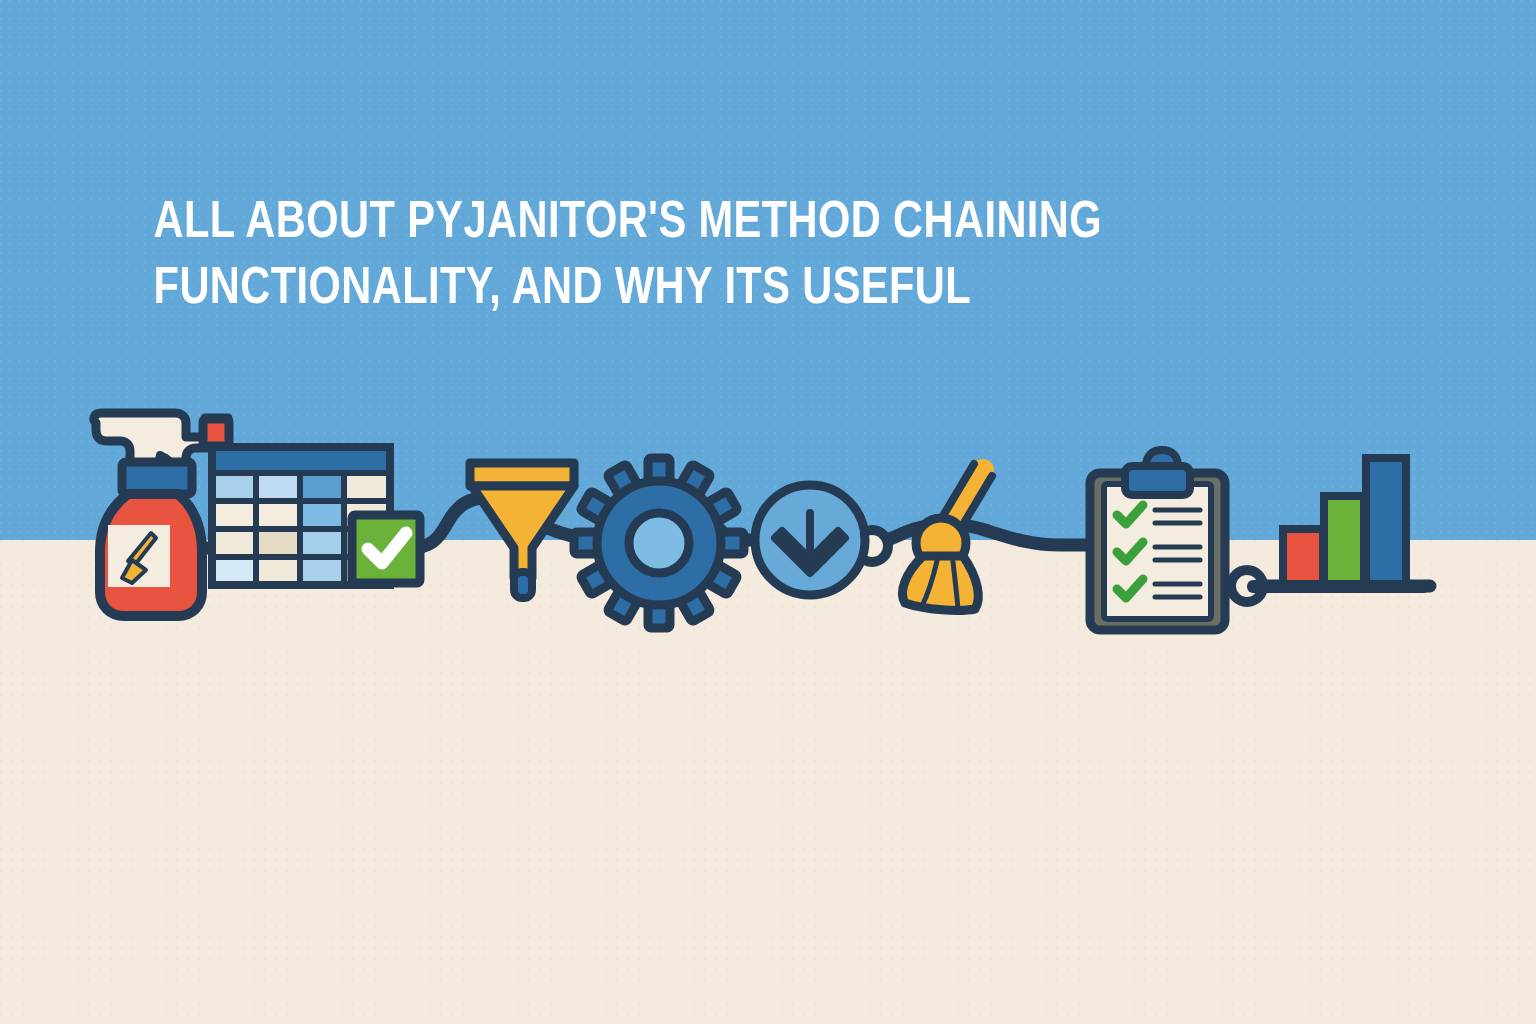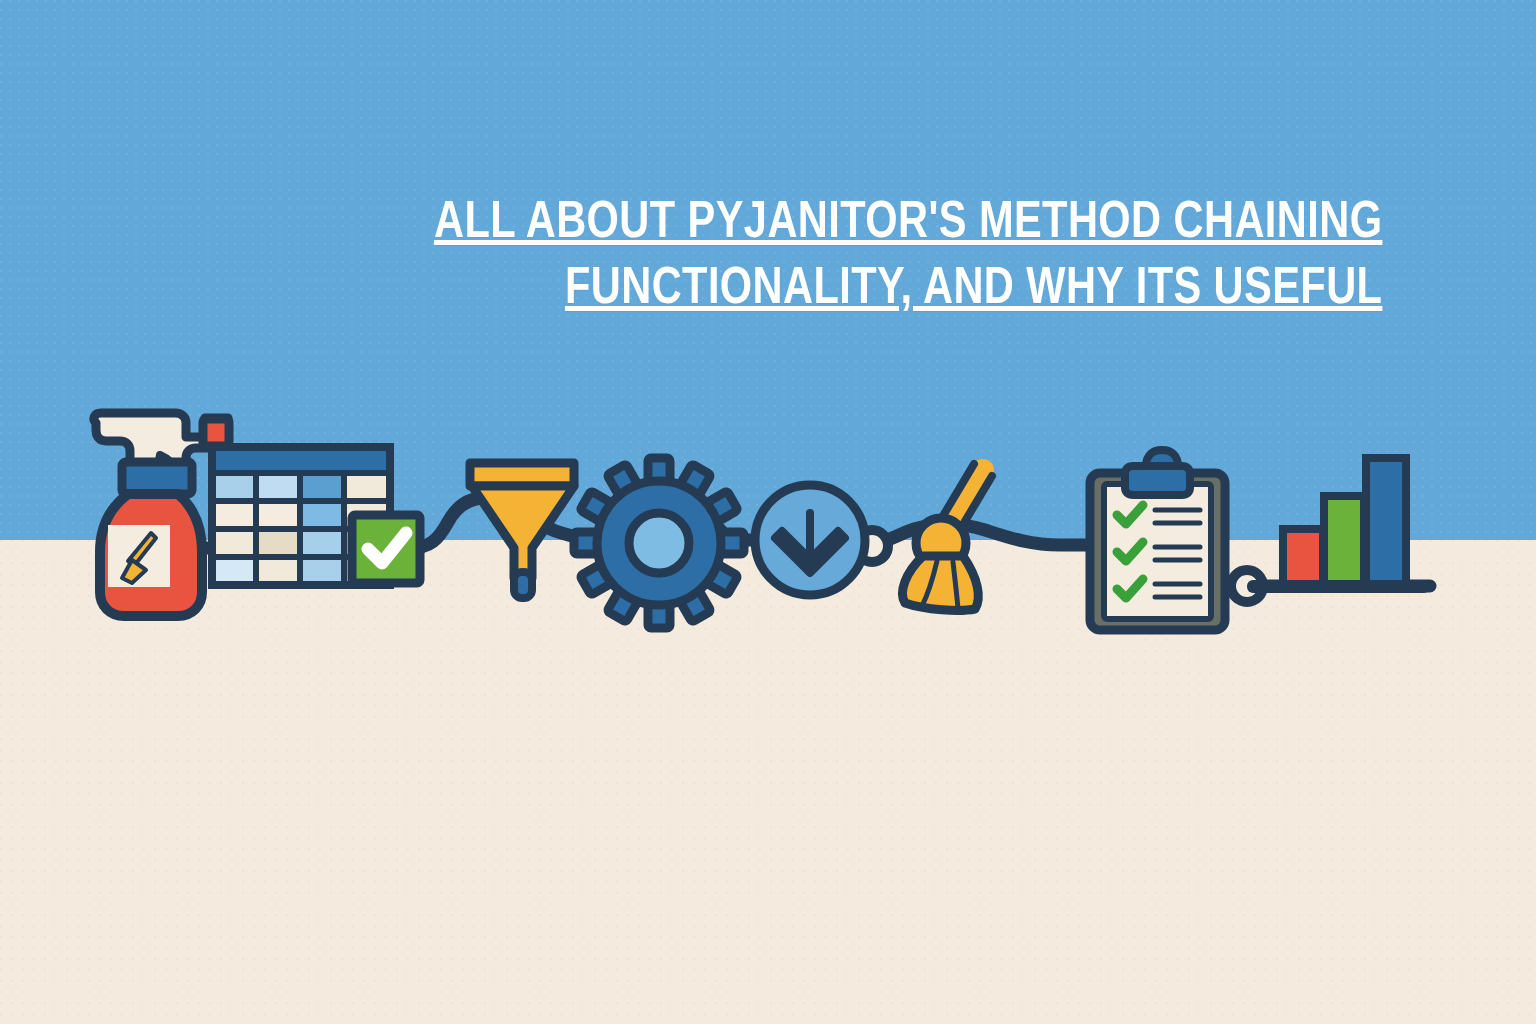--- a/index.html
+++ b/index.html
@@ -32,25 +32,24 @@
     width:1536px; height:484px;
     background-image:
       radial-gradient(circle at 1px 1px, rgba(140,115,80,0.12) 1px, transparent 1.4px);
     background-size:11px 11px;
     opacity:0.5;
   }
   #title-block {
     position:absolute;
     left:0; top:186px;
     width:1536px;
-    text-align:right;
+    text-align:left;
     color:#ffffff;
     line-height:1.27;
     pointer-events:none;
-    text-decoration:underline;
   }
   .title-line {
     display:block;
     font-family:"Liberation Sans", sans-serif;
     font-weight:bold;
     font-size:52px;
     letter-spacing:0.5px;
     transform:scaleX(0.80);
     transform-origin:center center;
     white-space:nowrap;

